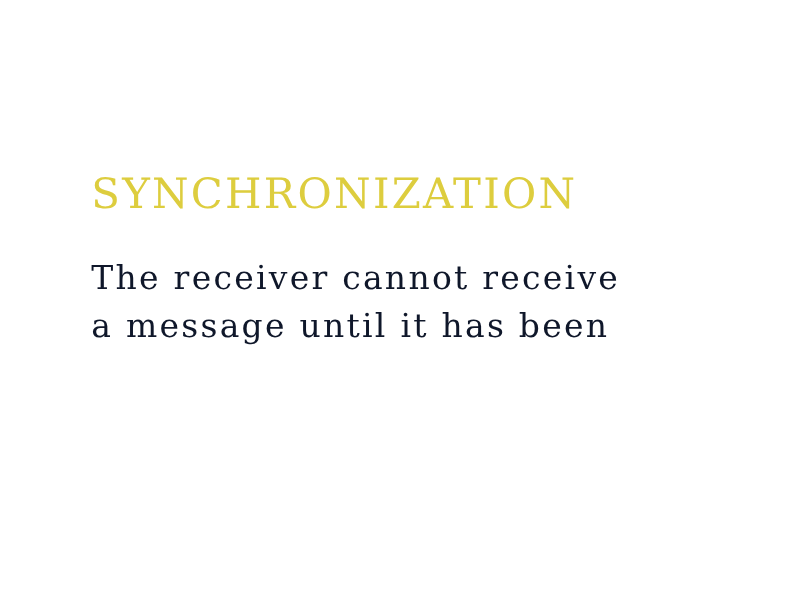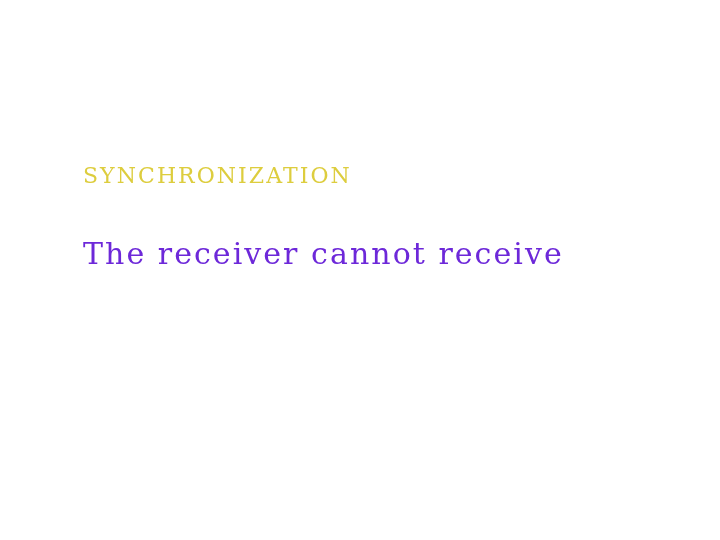--- a/index.html
+++ b/index.html
@@ -24,21 +24,21 @@
   }
 
   
   #slide-title {
     position: absolute;
     left: 83px;
     top: 160px;
     margin: 0;
     padding: 0;
     font-family: "DejaVu Serif", "Liberation Serif", serif;
-    font-size: 22px;
+    font-size: 38px;
     line-height: 32px;
     font-weight: normal;
     letter-spacing: 2.05px;
     white-space: pre;
     color: #ddcd3e;
     -webkit-font-smoothing: none;
   }
 
   
   #slide-body {
@@ -52,27 +52,28 @@
 
   .body-line {
     margin: 0;
     padding: 0;
     font-family: "DejaVu Serif", "Liberation Serif", serif;
     font-size: 30px;
     line-height: 43px;
     font-weight: normal;
     letter-spacing: 2.05px;
     white-space: pre;
-    color: #6d28d9;
+    color: #0f172a;
   }
 </style>
 </head>
 <body>
 
 <div id="slide">
 
   <h1 id="slide-title">SYNCHRONIZATION</h1>
 
   <div id="slide-body">
     <p class="body-line">The receiver cannot receive</p>
+    <p class="body-line">a message until it has been</p>
   </div>
 
 </div>
 
 </body></html>

